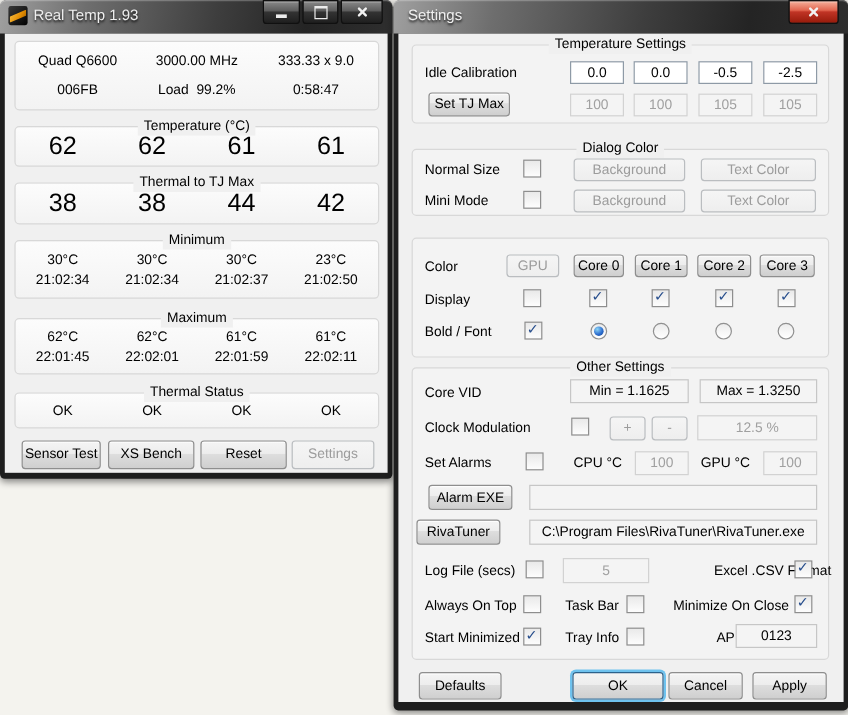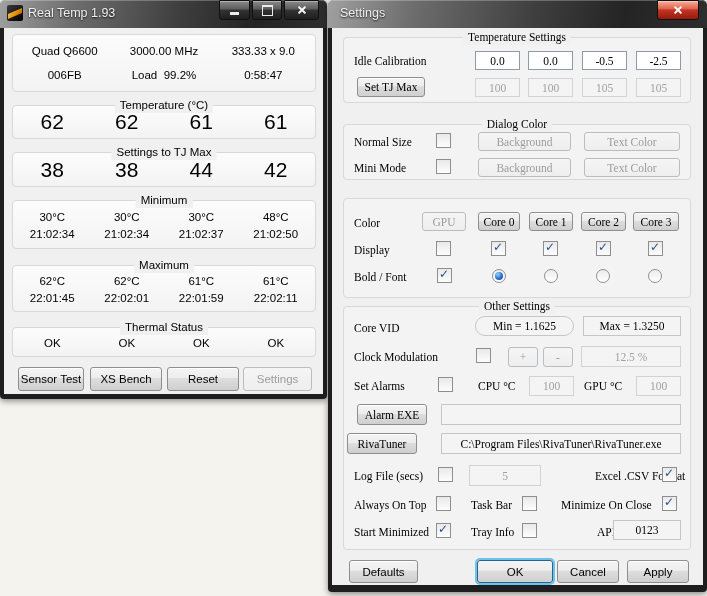--- a/index.html
+++ b/index.html
@@ -26,21 +26,21 @@
   .appicon{position:absolute;left:7px;top:5px;width:16px;height:16px;border-radius:2px;
        background:linear-gradient(135deg,#3A3A3A,#000);overflow:hidden;}
   .appicon::after{content:"";position:absolute;left:1px;top:3px;width:14px;height:11px;
        background:linear-gradient(120deg,#FFD court,#E08A00 60%,#9C5B00);
        background:linear-gradient(120deg,#FFC84D,#E08A00 60%,#9C5B00);
        clip-path:polygon(0 55%,100% 0,100% 45%,0 100%);}
   .client{position:absolute;left:4px;right:4px;top:28px;background:#F0F0F0;}
   
   .box,.group{position:absolute;border:1px solid #D8D8D8;border-radius:4px;}
   .box{left:8px;width:302px;background:linear-gradient(#FCFCFC,#F3F3F3);}
-  .group{left:11px;width:346px;background:#F3F3F3;font-family:Liberation Serif, serif;}
+  .group{left:11px;width:346px;background:#F3F3F3;}
   .legend{position:absolute;top:-8px;left:50%;transform:translateX(-50%);
        background:#F0F0F0;padding:0 5px;font-size:11.5px;line-height:15px;white-space:nowrap;}
   .row3,.row4{position:absolute;left:2px;right:2px;display:flex;font-size:11.5px;}
   .row3>div,.row4>div{flex:1;text-align:center;white-space:pre;}
   .big{font-size:21px;line-height:24px;}
   .lbl{position:absolute;font-size:11.5px;line-height:14px;white-space:nowrap;}
   .btn{position:absolute;display:flex;align-items:center;justify-content:center;
        font-size:11.5px;border:1px solid #8E8E8E;border-radius:3px;color:#000;
        background:linear-gradient(#F4F4F4 0%,#EDEDED 45%,#DEDEDE 46%,#CFCFCF 100%);
        box-shadow:inset 0 1px 0 rgba(255,255,255,.8);}
@@ -99,36 +99,36 @@
         <span class="legend">Temperature (°C)</span>
         <div class="row4 big" style="top:4px;">
           <div>62</div>
           <div>62</div>
           <div>61</div>
           <div>61</div>
         </div>
       </div>
 
       <div class="box" style="top:124px;height:33px;">
-        <span class="legend">Settings to TJ Max</span>
+        <span class="legend">Thermal to TJ Max</span>
         <div class="row4 big" style="top:5px;">
           <div>38</div>
           <div>38</div>
           <div>44</div>
           <div>42</div>
         </div>
       </div>
 
       <div class="box" style="top:172px;height:47px;">
         <span class="legend">Minimum</span>
         <div class="row4" style="top:10px;">
           <div>30°C</div>
           <div>30°C</div>
           <div>30°C</div>
-          <div>48°C</div>
+          <div>23°C</div>
         </div>
         <div class="row4" style="top:27px;">
           <div>21:02:34</div>
           <div>21:02:34</div>
           <div>21:02:37</div>
           <div>21:02:50</div>
         </div>
       </div>
 
       <div class="box" style="top:237px;height:45px;">
@@ -219,21 +219,21 @@
         <span class="radio checked" style="left:148px;top:70px;"></span>
         <span class="radio" style="left:200px;top:70px;"></span>
         <span class="radio" style="left:252px;top:70px;"></span>
         <span class="radio" style="left:304px;top:70px;"></span>
       </div>
 
       <div class="group" style="top:278px;height:242px;">
         <span class="legend">Other Settings</span>
 
         <span class="lbl" style="left:10px;top:14px;">Core VID</span>
-        <div class="field ro" style="left:131px;top:9px;width:97px;height:18px;border-radius:10px;">Min = 1.1625</div>
+        <div class="field ro" style="left:131px;top:9px;width:97px;height:18px;">Min = 1.1625</div>
         <div class="field ro" style="left:239px;top:9px;width:96px;height:18px;">Max = 1.3250</div>
 
         <span class="lbl" style="left:10px;top:43px;">Clock Modulation</span>
         <span class="cb" style="left:132px;top:41px;"></span>
         <div class="btn dis" style="left:164px;top:40px;width:28px;height:18px;">+</div>
         <div class="btn dis" style="left:199px;top:40px;width:28px;height:18px;">-</div>
         <div class="field dis" style="left:237px;top:39px;width:98px;height:19px;">12.5 %</div>
 
         <span class="lbl" style="left:10px;top:72px;">Set Alarms</span>
         <span class="cb" style="left:94px;top:70px;"></span>

